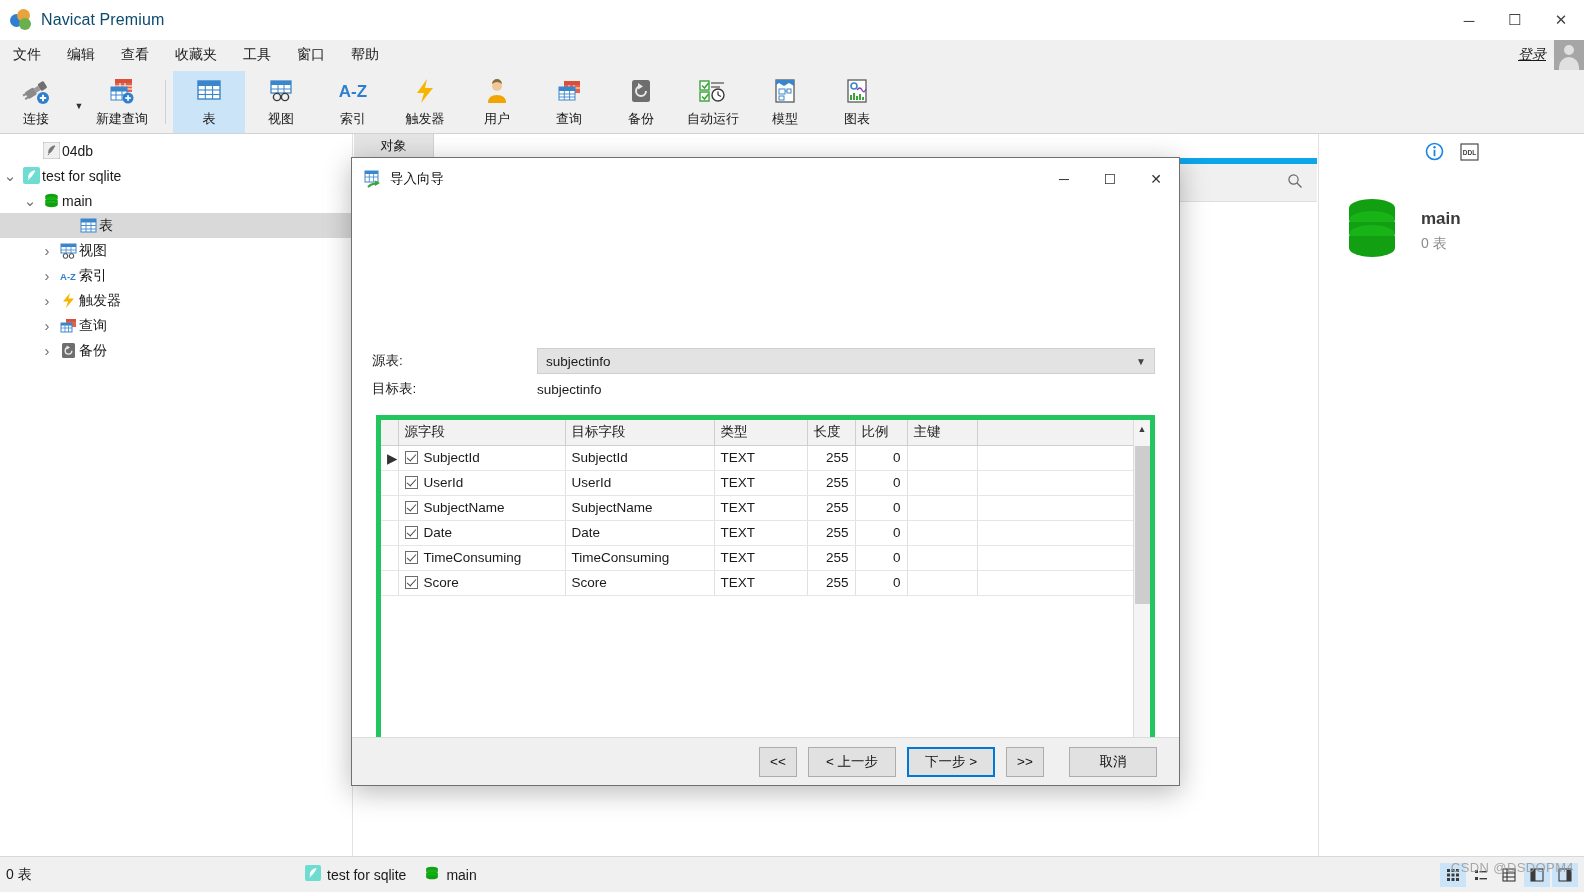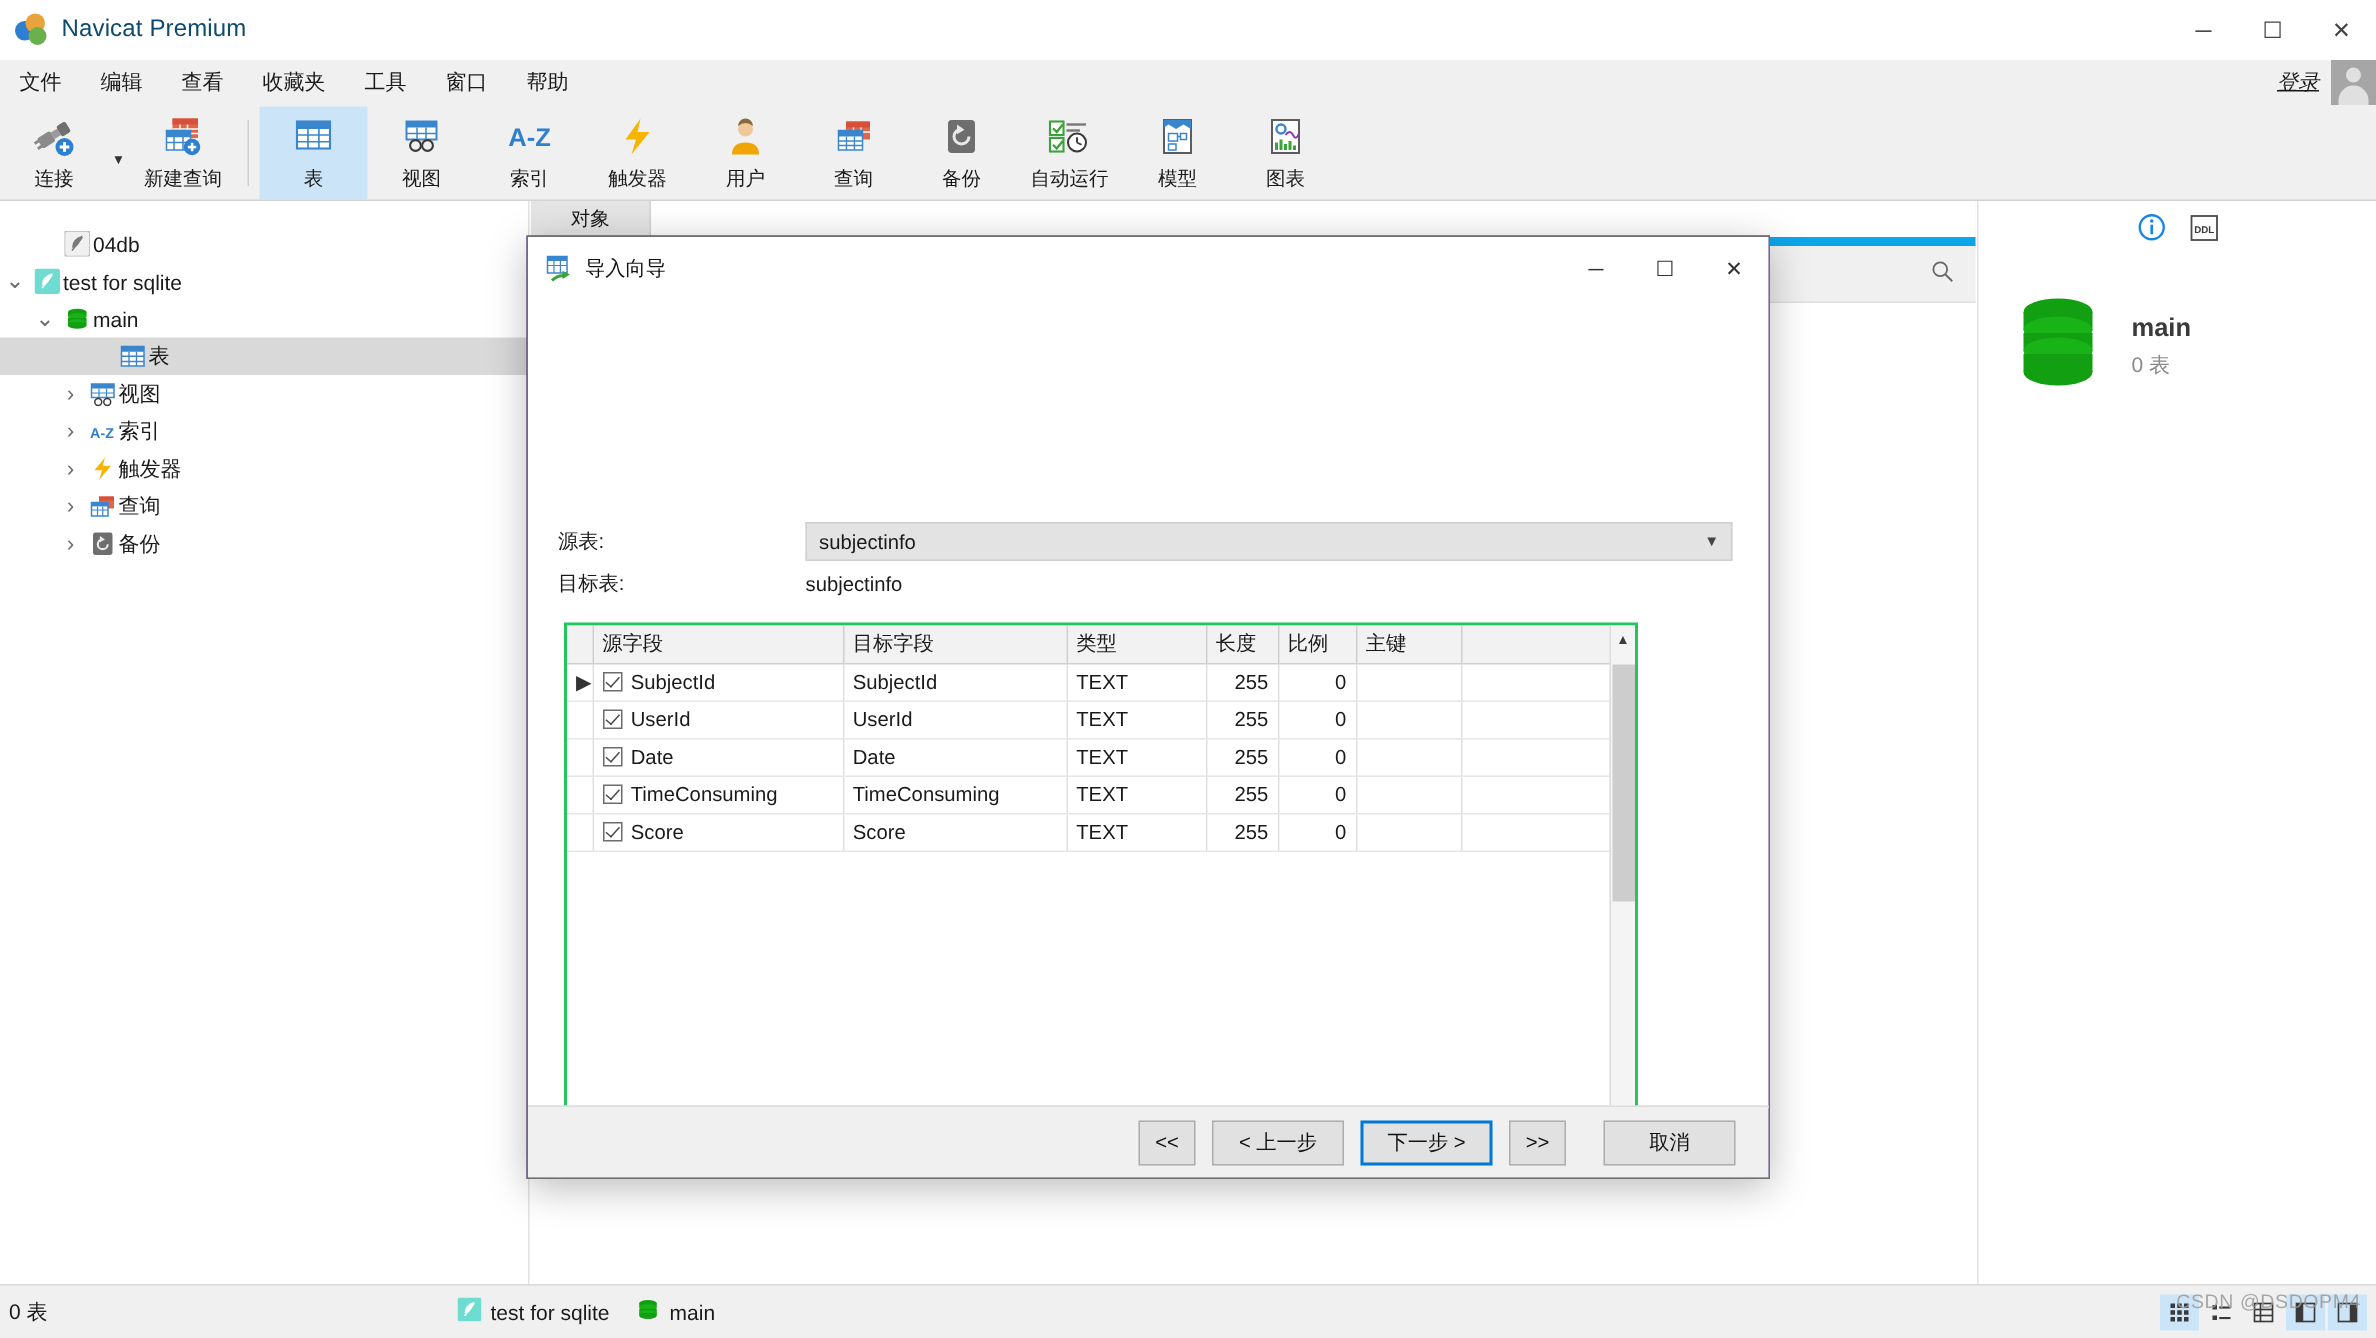--- a/index.html
+++ b/index.html
@@ -96,21 +96,21 @@
   }
 
   
   .body-area {
     position: absolute; left: 0; top: 134px; width: 1584px; height: 722px;
     background: #ffffff;
   }
   .sidebar {
     position: absolute; left: 0; top: 0; width: 353px; height: 722px;
     background: #ffffff; border-right: 1px solid #e2e2e2;
-    padding-top: 16px;
+    padding-top: 4px;
   }
   .tree-row {
     height: 25px; display: flex; align-items: center; font-size: 14px; color: #1a1a1a;
     white-space: nowrap;
   }
   .tree-row.selected { background: #d9d9d9; }
   .tw { width: 20px; display: flex; align-items: center; justify-content: center;
         color: #6d6d6d; font-size: 11px; flex: none; }
   .tw.open::before { content: "\2304"; font-size: 15px; line-height: 6px; }
   .tw.closed::before { content: "\203A"; font-size: 15px; }
@@ -194,22 +194,22 @@
   .frm-label { font-size: 13.5px; color: #1a1a1a; }
   .combo {
     width: 618px; height: 26px; background: #e3e3e3; border: 1px solid #cfcfcf;
     display: flex; align-items: center; padding: 0 8px;
     font-size: 13.5px; justify-content: space-between;
   }
   .combo-caret { font-size: 10px; color: #444; }
   .target-val { font-size: 13.5px; }
 
   .grid-wrap {
-    position: absolute; left: 24px; top: 215px; width: 716px; height: 337px;
-    border: 2px solid #22c55e; background: #ffffff; overflow: hidden;
+    position: absolute; left: 24px; top: 215px; width: 779px; height: 337px;
+    border: 5px solid #22c55e; background: #ffffff; overflow: hidden;
   }
   table.grid { border-collapse: collapse; width: 760px; table-layout: fixed; }
   table.grid th {
     background: #f2f2f2; border-right: 1px solid #cfcfcf; border-bottom: 1px solid #cfcfcf;
     font-weight: normal; font-size: 13.5px; text-align: left; padding: 3px 6px; height: 25px;
   }
   table.grid td {
     border-right: 1px solid #e0e0e0; border-bottom: 1px solid #e6e6e6;
     font-size: 13.5px; padding: 2px 6px; height: 25px; white-space: nowrap;
   }
@@ -837,20 +837,35 @@
               <td class="num">255</td>
               <td class="num">0</td>
               <td></td>
               <td></td>
             </tr>
             <tr>
               <td class="rowind"></td>
               <td class="chk">
                 <span class="cell-flex">
                     <span class="cbx checked"></span>
+                <span>SubjectName</span>
+                  </span>
+              </td>
+              <td>SubjectName</td>
+              <td>TEXT</td>
+              <td class="num">255</td>
+              <td class="num">0</td>
+              <td></td>
+              <td></td>
+            </tr>
+            <tr>
+              <td class="rowind"></td>
+              <td class="chk">
+                <span class="cell-flex">
+                    <span class="cbx checked"></span>
                 <span>Date</span>
                   </span>
               </td>
               <td>Date</td>
               <td>TEXT</td>
               <td class="num">255</td>
               <td class="num">0</td>
               <td></td>
               <td></td>
             </tr>

